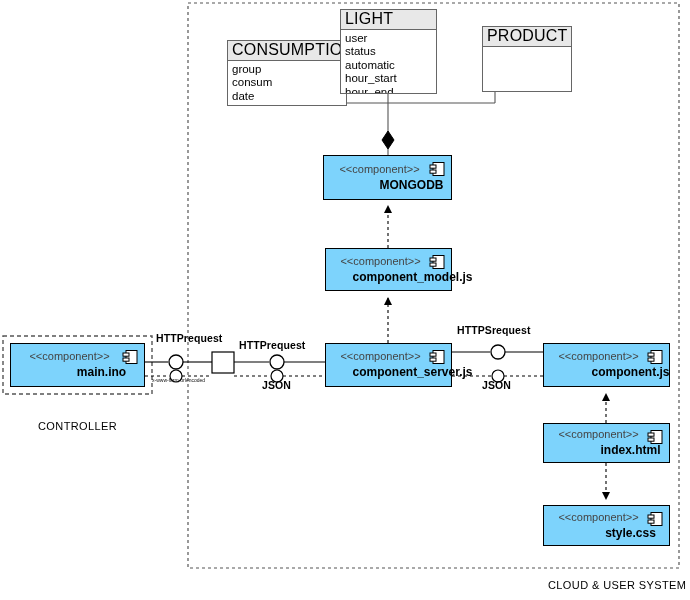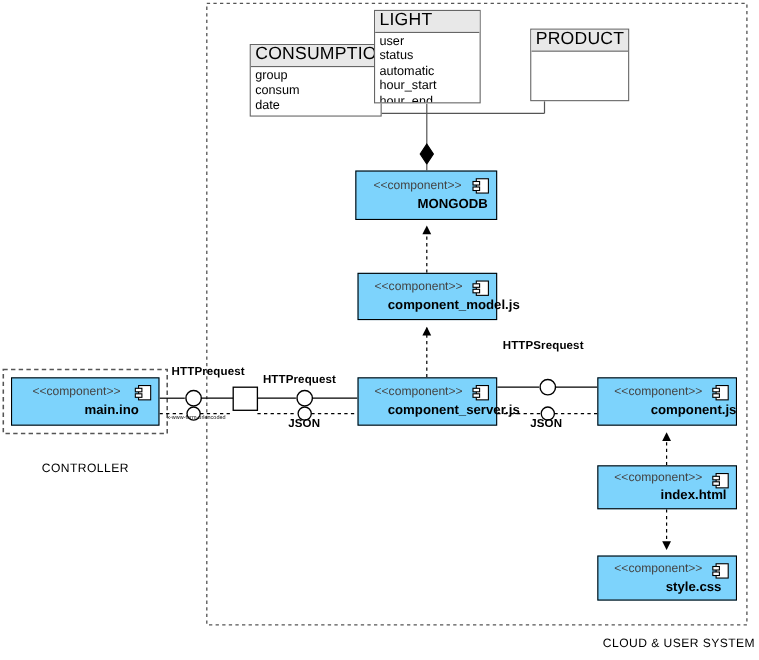--- a/index.html
+++ b/index.html
@@ -254,19 +254,19 @@
       <rect x="4" y="1.5" width="11" height="13" fill="#ffffff" stroke="#000000" stroke-width="1"></rect>
       <rect x="1" y="4" width="6" height="3.2" fill="#ffffff" stroke="#000000" stroke-width="1"></rect>
       <rect x="1" y="9" width="6" height="3.2" fill="#ffffff" stroke="#000000" stroke-width="1"></rect>
     </svg>
   </div>
 
   <div class="lbl" style="left:156px;top:332px;">HTTPrequest</div>
   <div class="lbl tiny" style="left:152px;top:377px;">x-www-form-urlencoded</div>
   <div class="lbl" style="left:239px;top:339px;">HTTPrequest</div>
   <div class="lbl" style="left:262px;top:379px;">JSON</div>
-  <div class="lbl" style="left:457px;top:308px;text-align:right;">HTTPSrequest</div>
+  <div class="lbl" style="left:457px;top:324px;text-align:right;">HTTPSrequest</div>
   <div class="lbl" style="left:482px;top:379px;">JSON</div>
 
   <div class="lbl plain" style="left:38px;top:420px;">CONTROLLER</div>
   <div class="lbl plain" style="left:548px;top:579px;">CLOUD &amp; USER SYSTEM</div>
 
 </div>
 
 </body></html>

